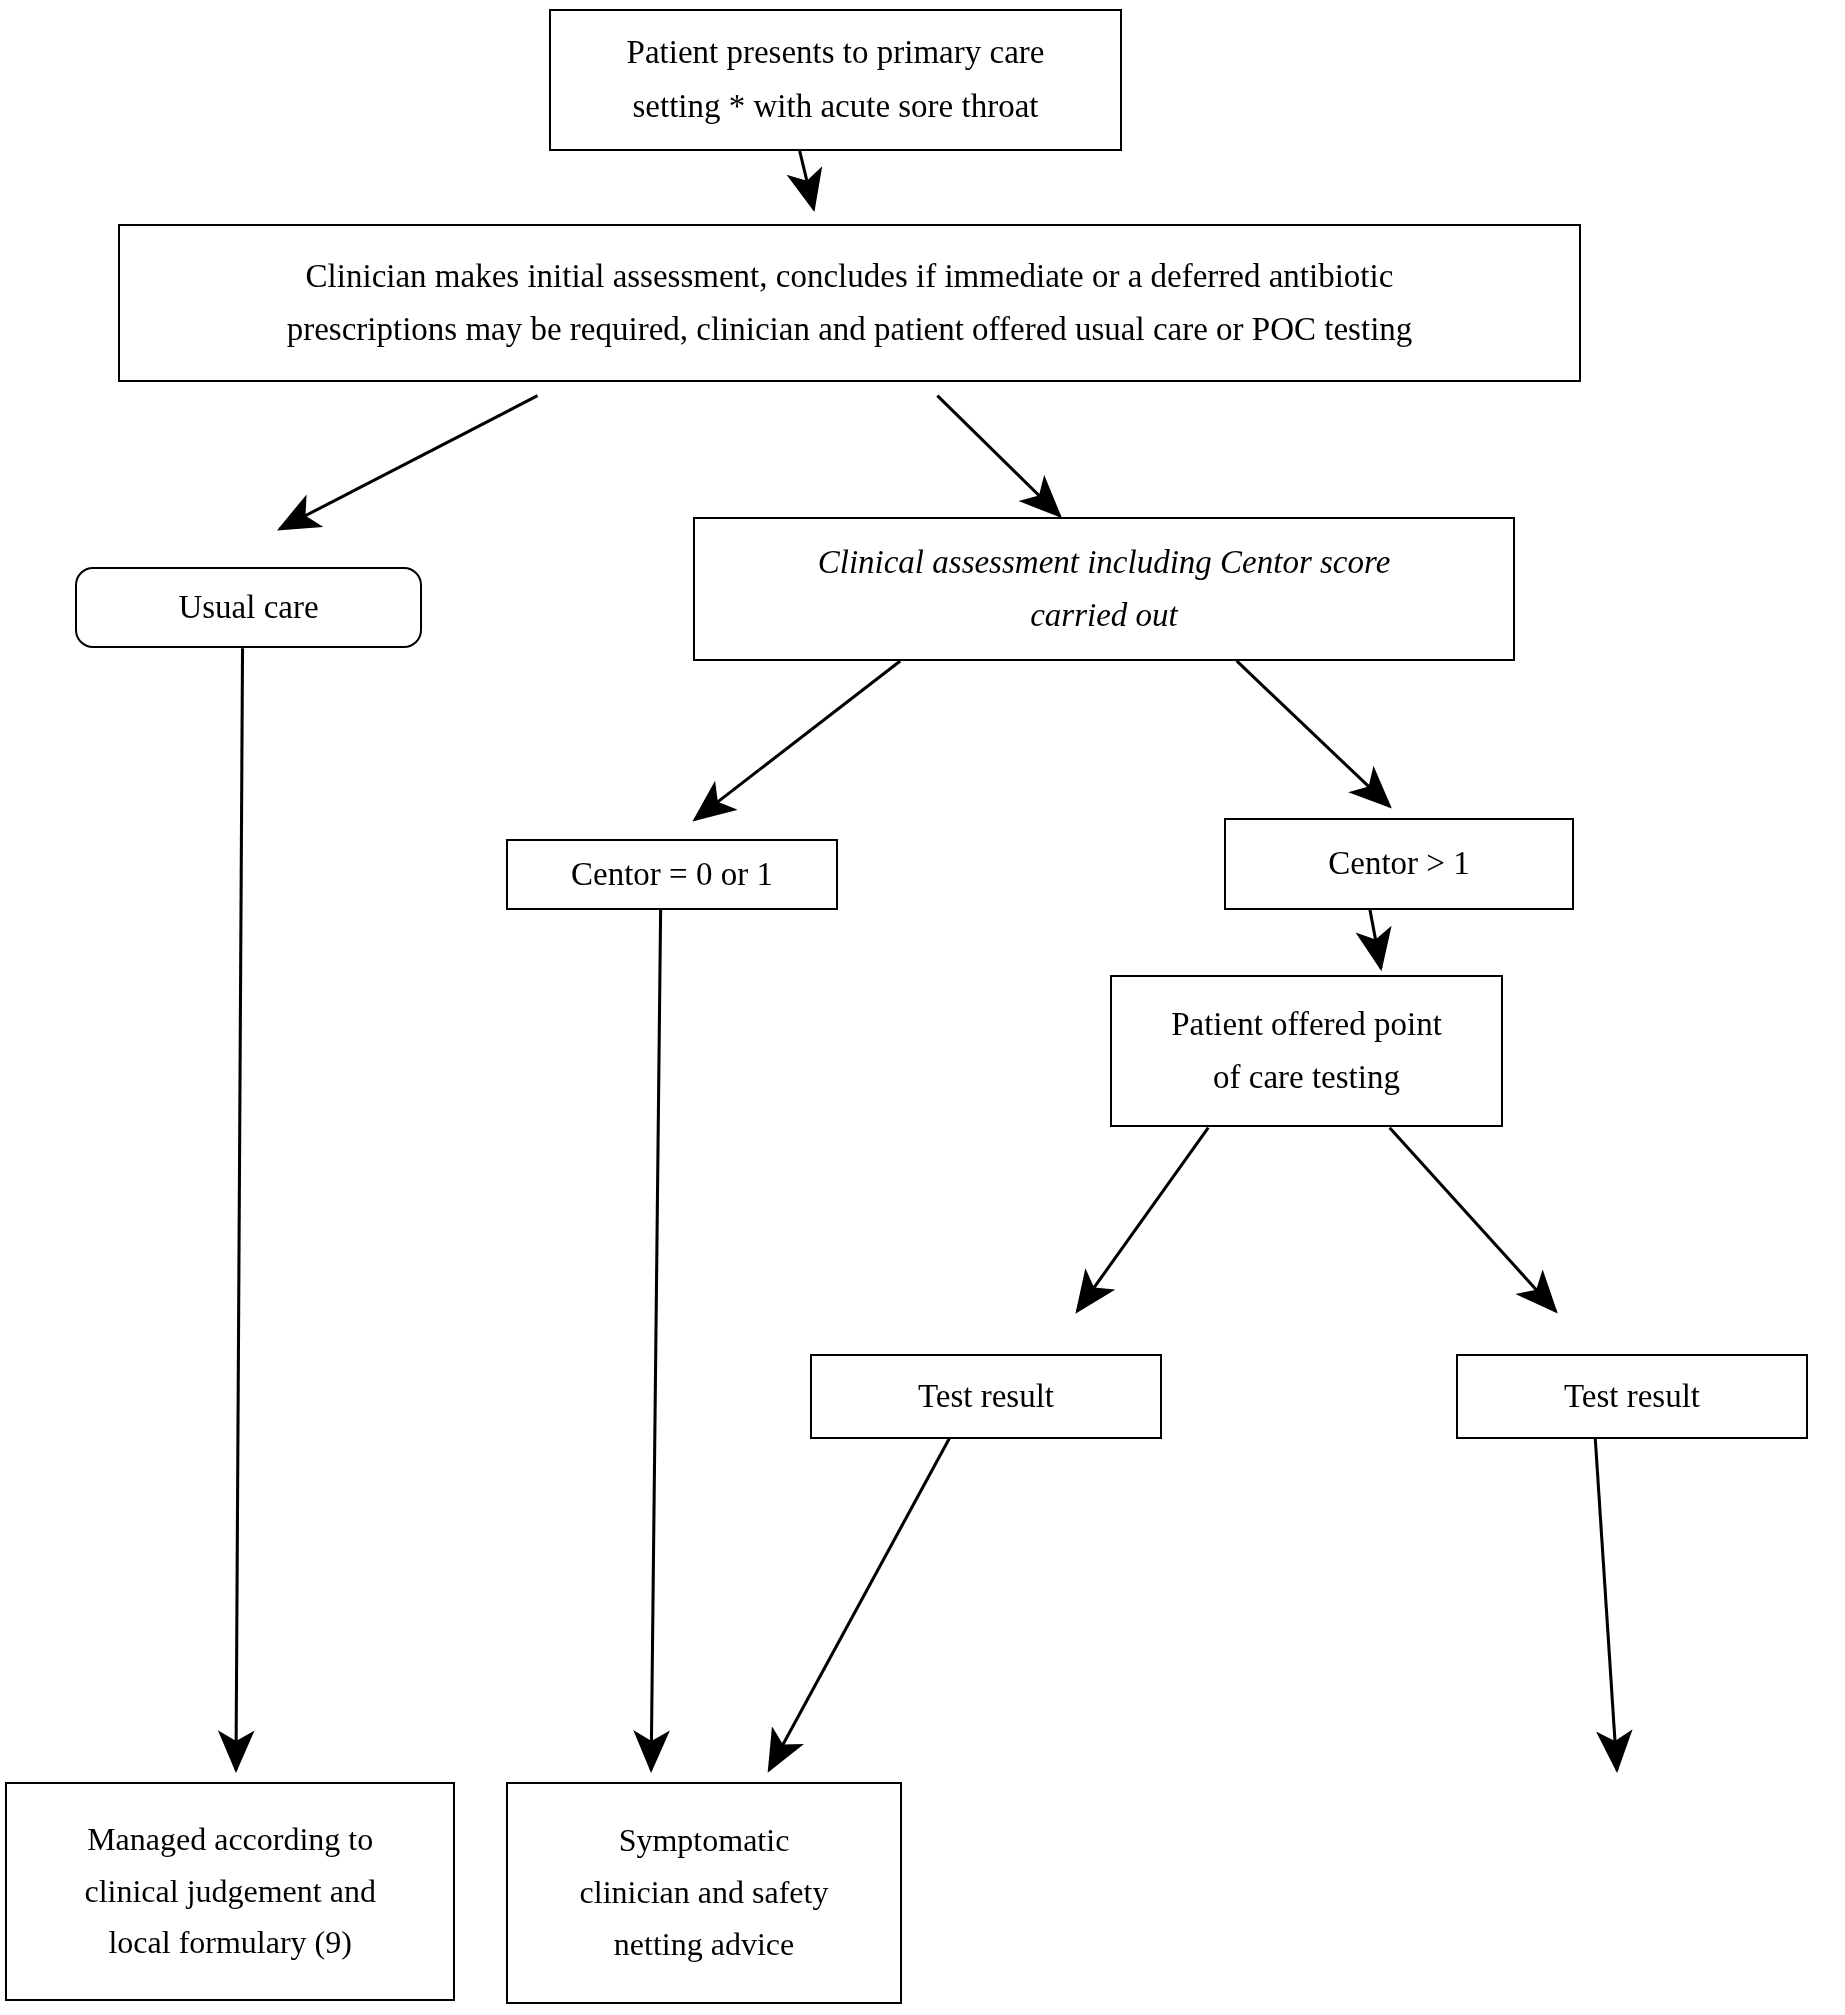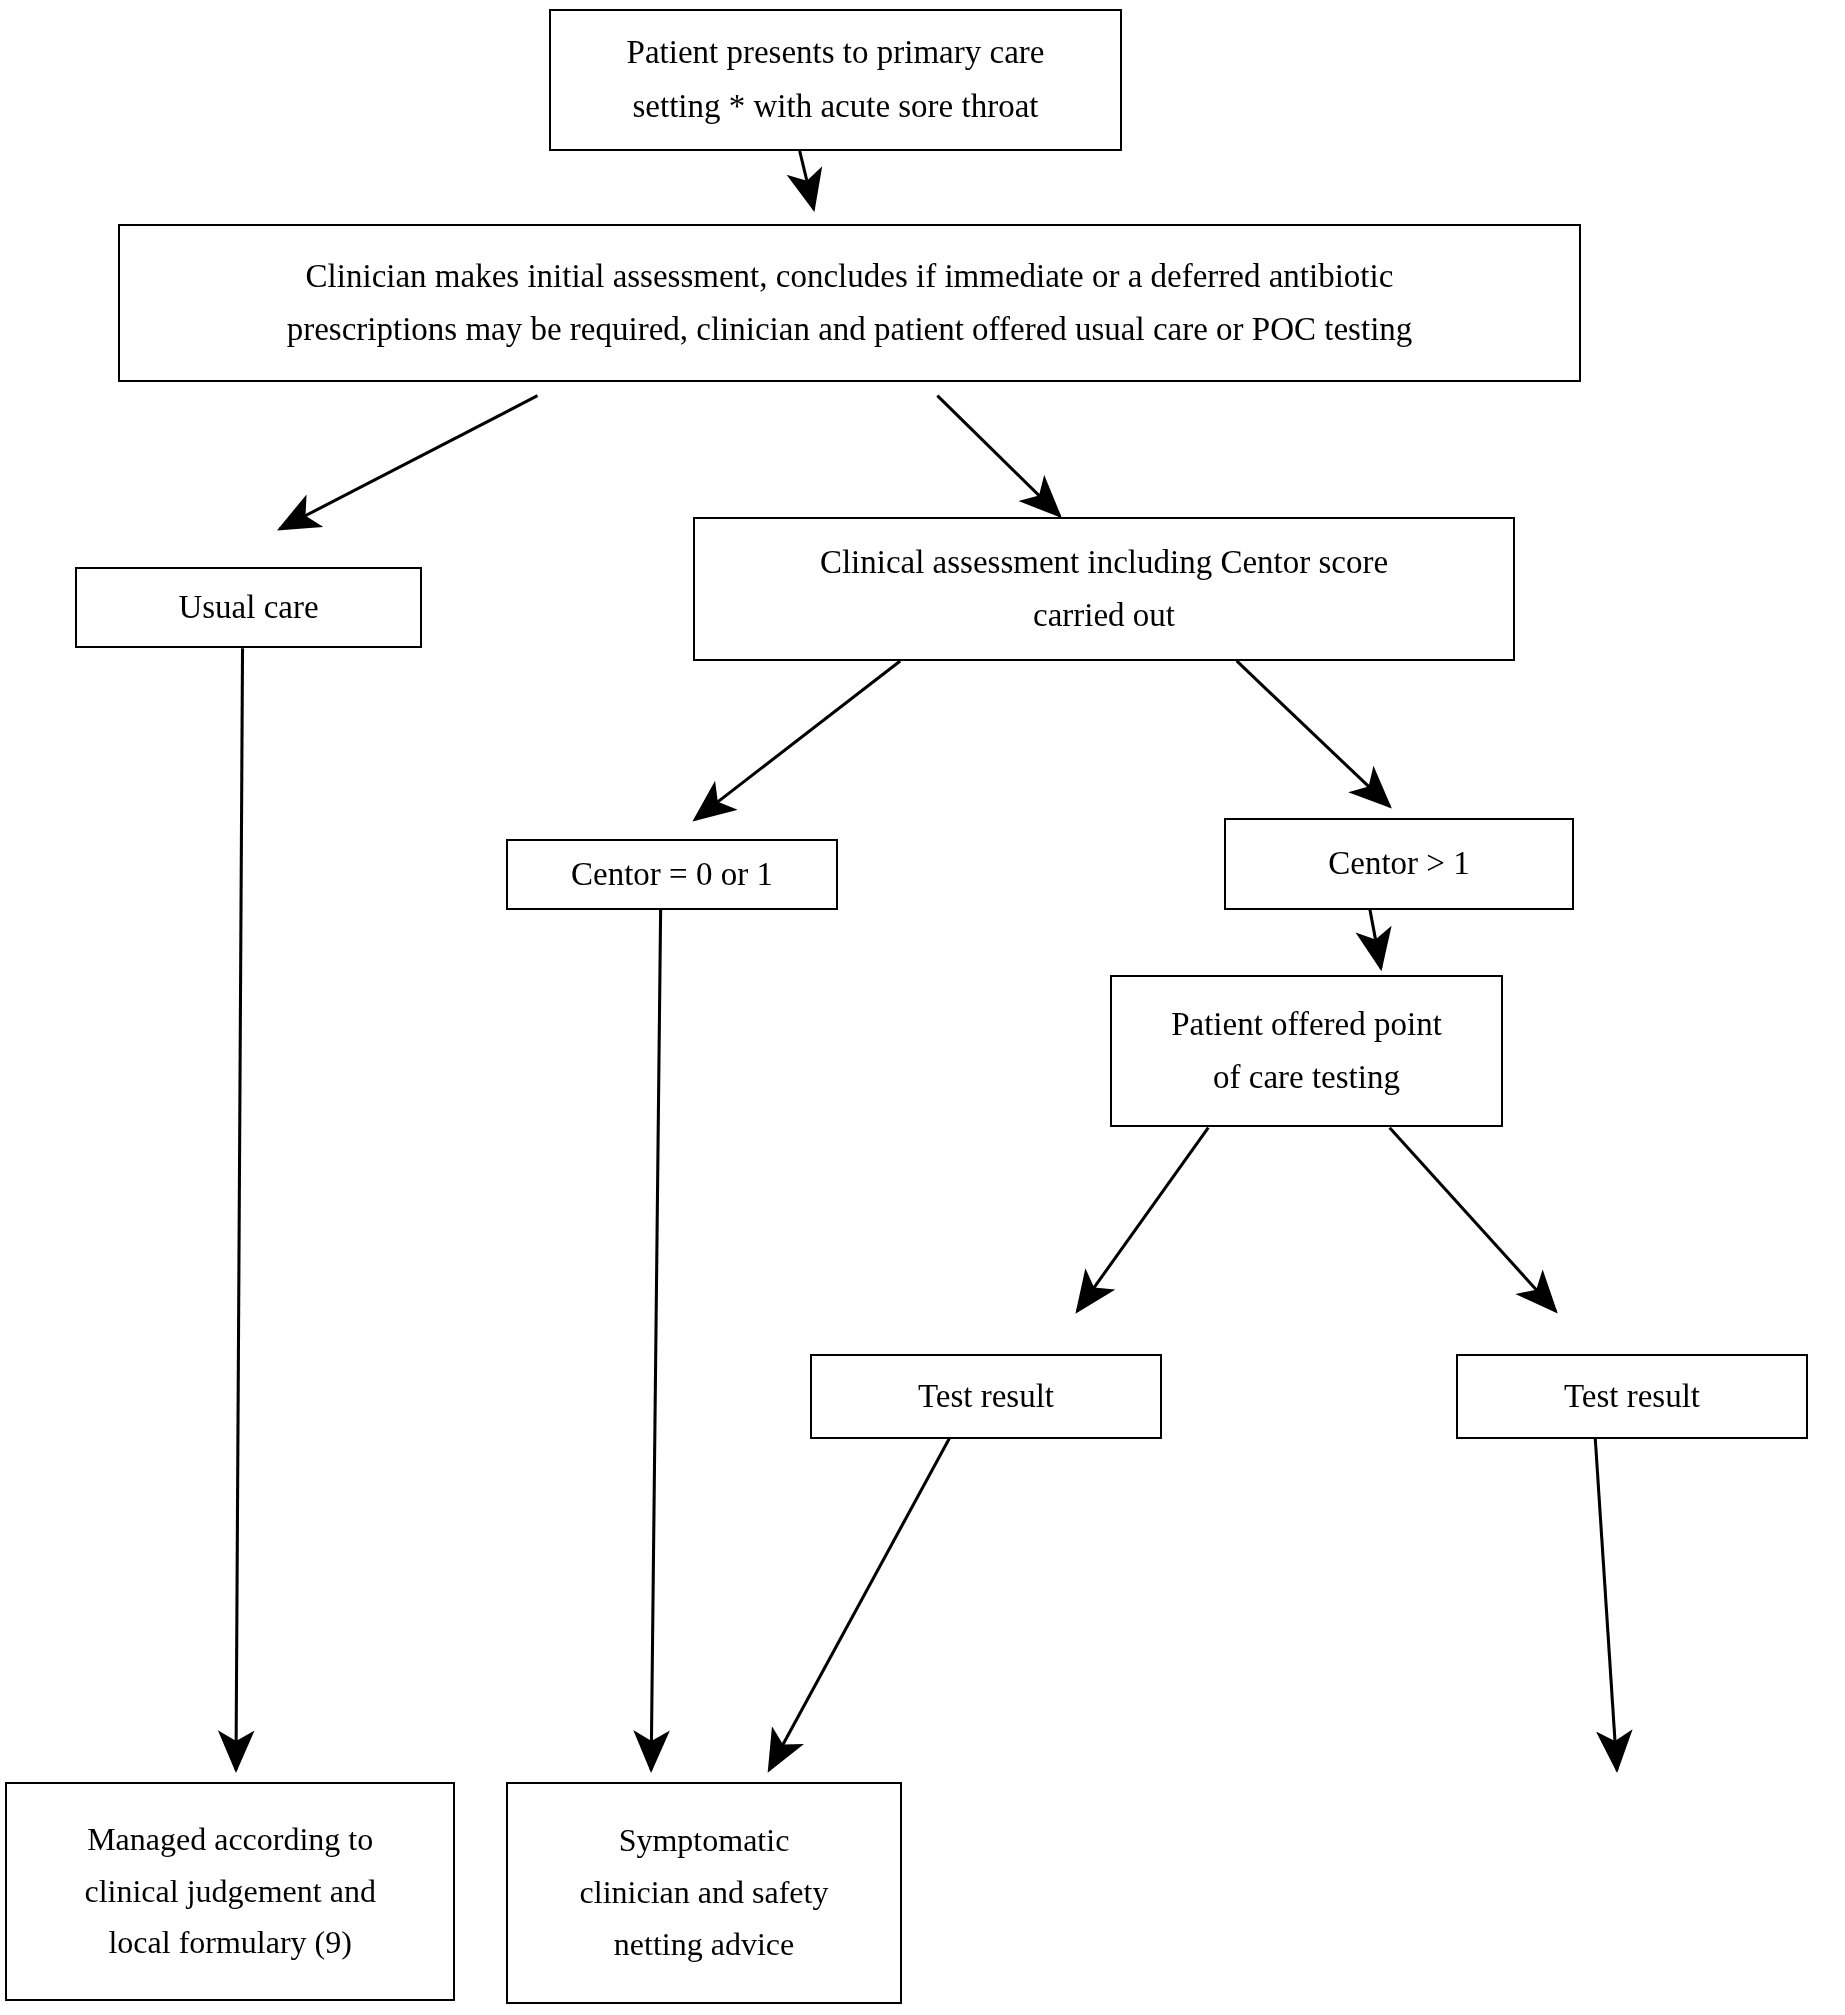--- a/index.html
+++ b/index.html
@@ -77,23 +77,23 @@
 
     <line x1="3640" y1="3130" x2="3700" y2="4050" stroke="#000000" stroke-width="7" marker-end="url(#ah)"></line>
   </svg>
 
   <div class="node fs-lg" style="left:549px; top:8.7px; width:573px; height:142px;">Patient presents to primary care
 setting * with acute sore throat</div>
 
   <div class="node fs-lg" style="left:118px; top:224px; width:1463px; height:158px;">Clinician makes initial assessment, concludes if immediate or a deferred antibiotic
 prescriptions may be required, clinician and patient offered usual care or POC testing</div>
 
-  <div class="node fs-lg" style="left:75px; top:567px; width:347px; height:81px;">Usual care</div>
+  <div class="node fs-lg" style="left:75px; top:567px; width:347px; height:81px;border-radius:18px;">Usual care</div>
 
-  <div class="node fs-lg" style="left:693px; top:517px; width:822px; height:144px;">Clinical assessment including Centor score
+  <div class="node fs-lg" style="left:693px; top:517px; width:822px; height:144px;font-style:italic;">Clinical assessment including Centor score
 carried out</div>
 
   <div class="node fs-lg" style="left:506px; top:839px; width:332px; height:71px;">Centor = 0 or 1</div>
 
   <div class="node fs-lg" style="left:1224px; top:818px; width:350px; height:92px;">Centor &gt; 1</div>
 
   <div class="node fs-lg" style="left:1110px; top:975px; width:393px; height:152px;">Patient offered point
 of care testing</div>
 
   <div class="node fs-lg" style="left:810px; top:1354px; width:352px; height:85px;">Test result</div>

